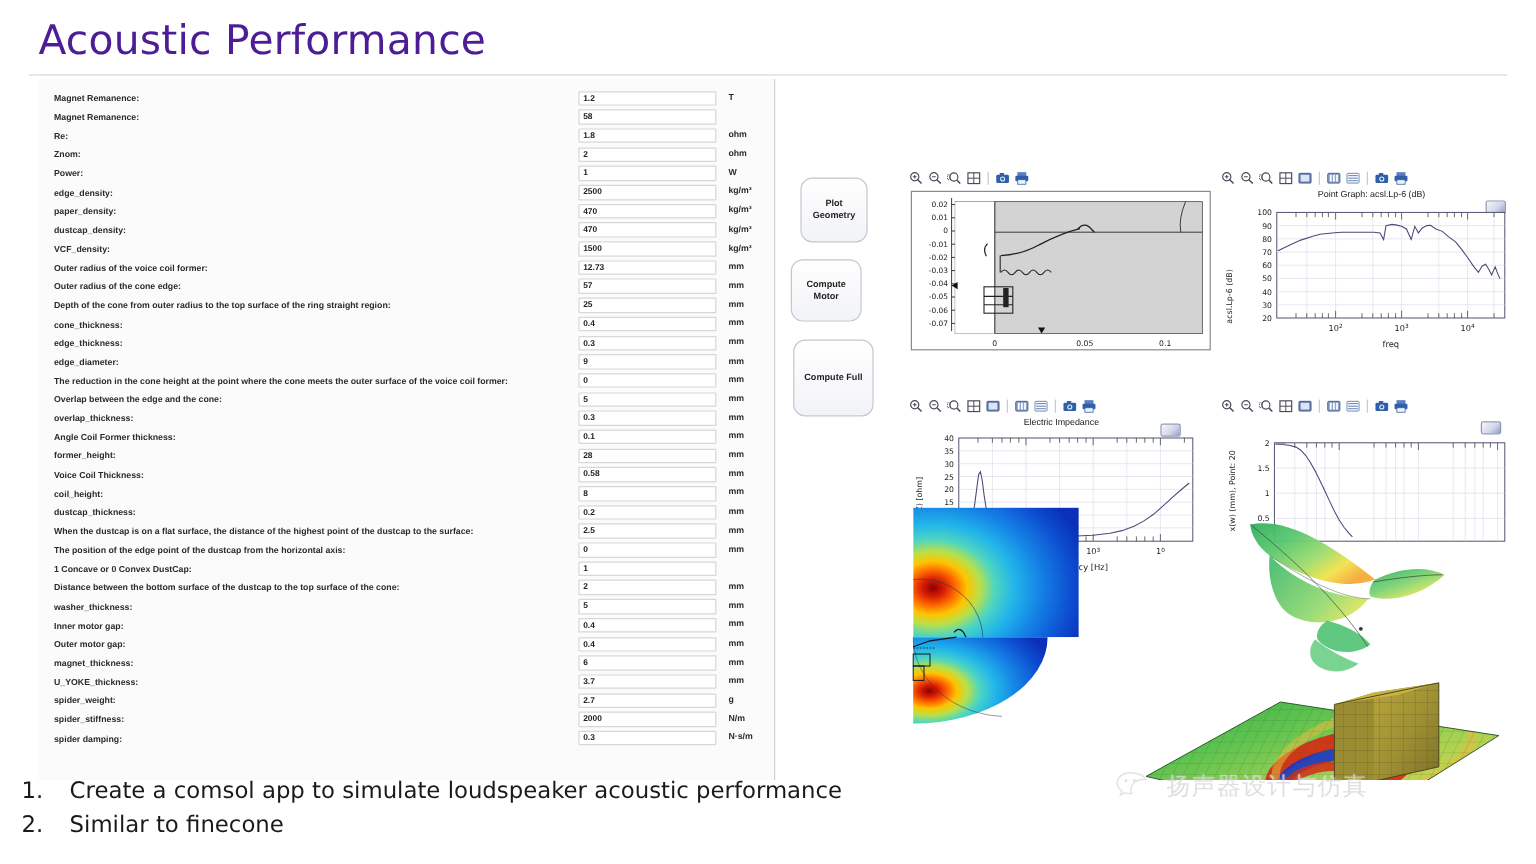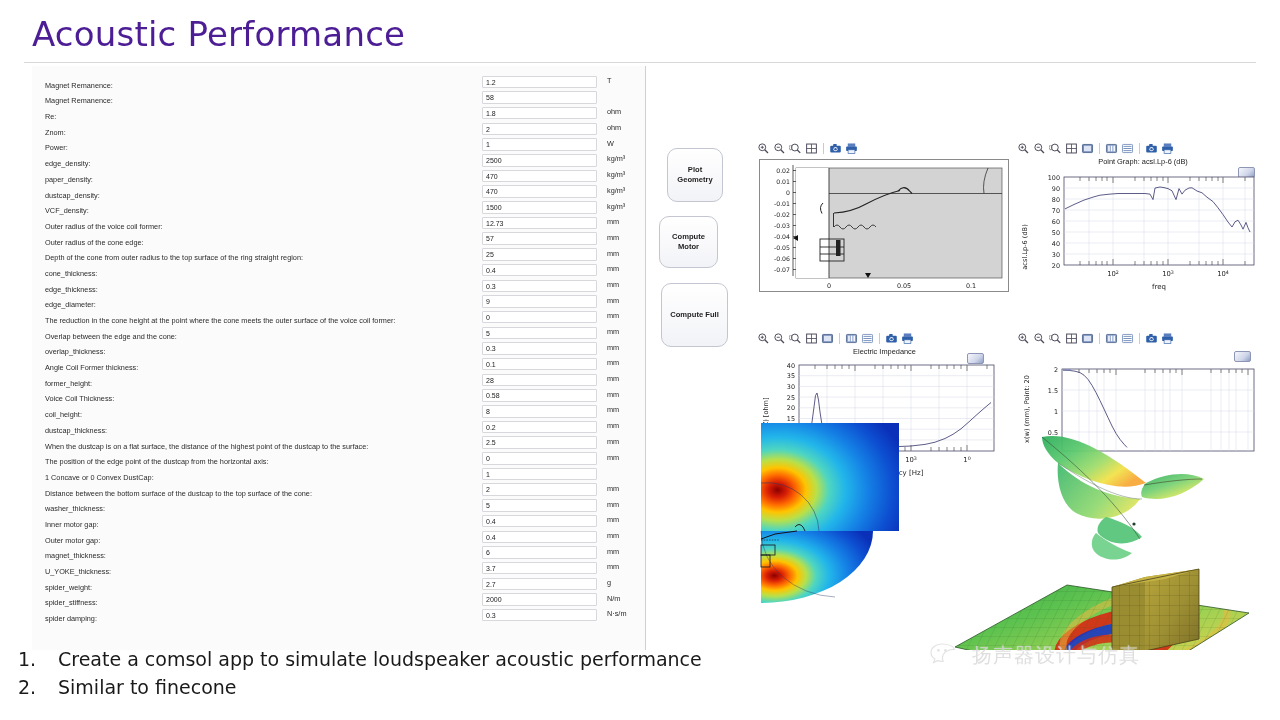--- a/index.html
+++ b/index.html
@@ -36,22 +36,23 @@
     width:614px; height:585px;
     background:#fbfbfc;
     border-right:1px solid #cfcfd4;
     padding-top:8px;
     overflow:hidden;
   }
   .param-row {
     position:relative;
     height:15.7px;
     display:flex;
-    align-items:flex-end;
+    align-items:center;
     padding-left:13px;
+    font-weight:bold;
   }
   .param-label {
     font-size:7.3px; color:#2b2b2b; white-space:nowrap;
     flex:0 0 auto;
     font-family:"Liberation Sans", sans-serif;
   }
   .param-input {
     position:absolute; left:450px; top:1.6px;
     width:115px; height:12.5px;
     background:#ffffff;

